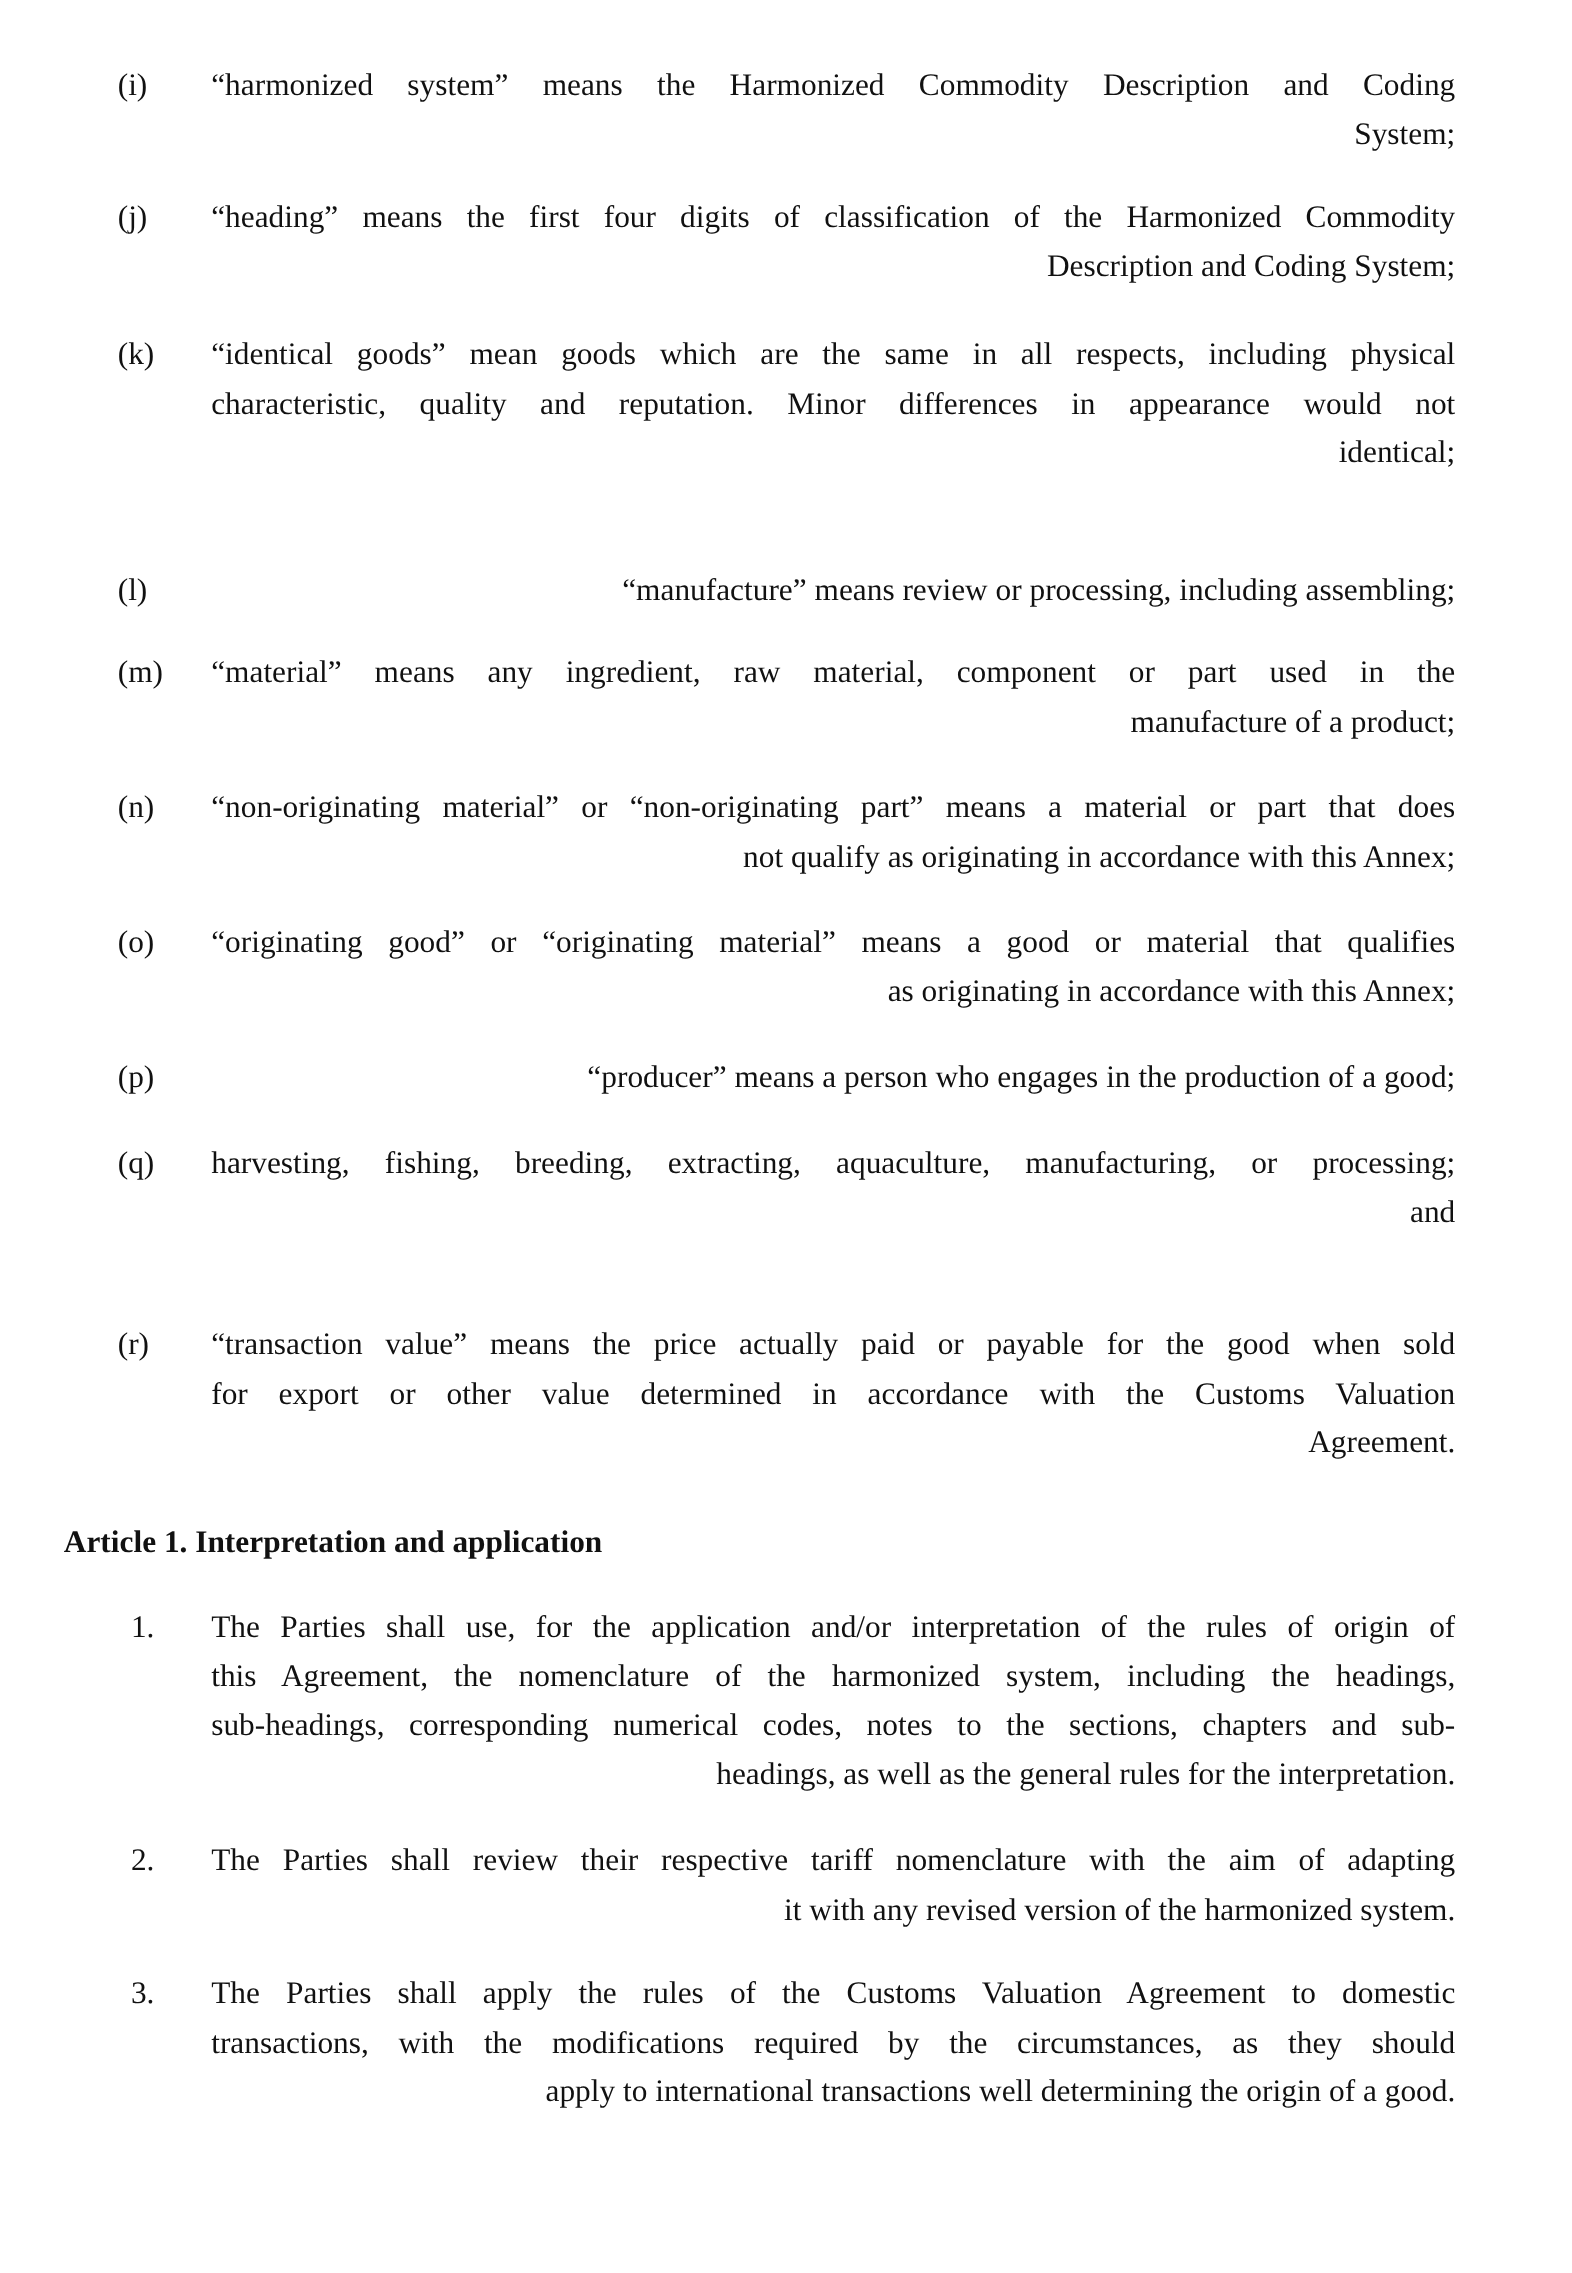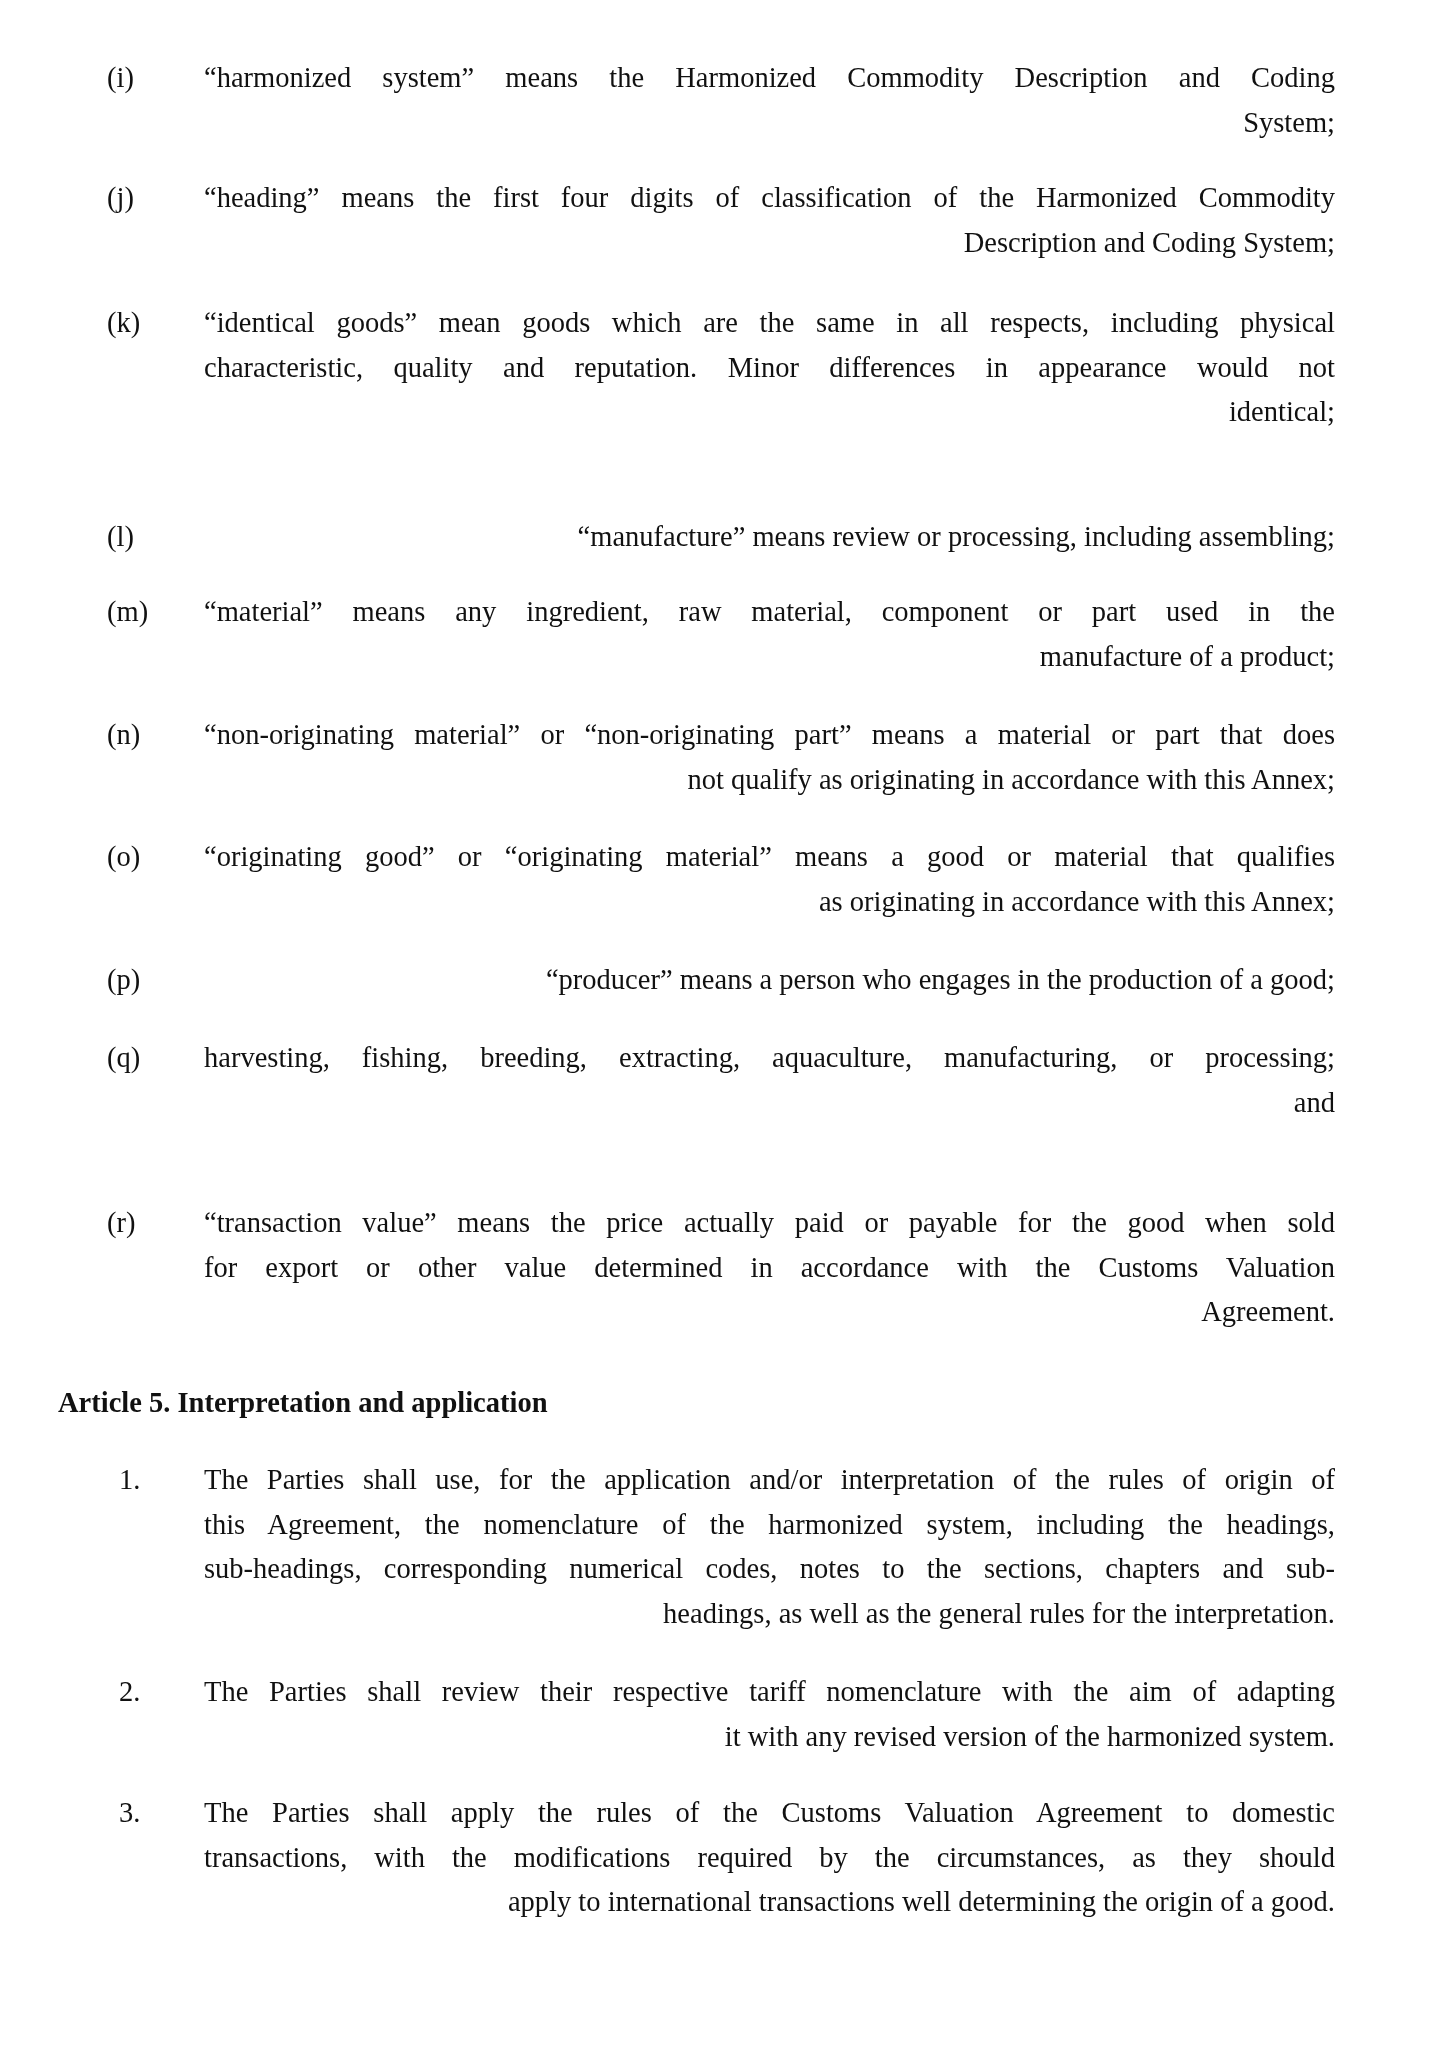--- a/index.html
+++ b/index.html
@@ -2,21 +2,21 @@
 <html><head>
 <meta charset="utf-8">
 <style>
   html, body { margin: 0; padding: 0; background: #ffffff; }
   body { width: 1429px; height: 2066px; position: relative; overflow: hidden;
          font-family: "Liberation Serif", "DejaVu Serif", serif; color: #111111; }
   .para { position: absolute; left: 0; width: 1429px; }
   .label { position: absolute; font-size: 28.5px; line-height: 44.7px; }
   .def .label { left: 107px; }
   .num .label { left: 119px; }
-  .body { position: absolute; left: 204px; width: 1131px; font-size: 28.5px; line-height: 44.7px; }
+  .body { position: absolute; left: 192px; width: 1131px; font-size: 28.5px; line-height: 44.7px; }
   .line { display: block; white-space: nowrap; height: 44.7px; text-align: right; }
   .line.j { text-align: justify; text-align-last: justify; white-space: normal; overflow: hidden; }
   .heading { position: absolute; left: 58px; font-size: 28.5px; font-weight: bold; line-height: 44.7px; }
 </style>
 </head>
 <body>
 
 <div class="para def" style="top:56px">
   <span class="label">(i)</span>
   <div class="body">
@@ -90,21 +90,21 @@
 
 <div class="para def" style="top:1201px">
   <span class="label">(r)</span>
   <div class="body">
     <span class="line j">“transaction value” means the price actually paid or payable for the good when sold</span>
     <span class="line j">for export or other value determined in accordance with the Customs Valuation</span>
     <span class="line">Agreement.</span>
   </div>
 </div>
 
-<div class="heading" style="top:1381px">Article 5. Interpretation and application</div>
+<div class="heading" style="top:1381px">Article 1. Interpretation and application</div>
 
 <div class="para num" style="top:1458px">
   <span class="label">1.</span>
   <div class="body">
     <span class="line j">The Parties shall use, for the application and/or interpretation of the rules of origin of</span>
     <span class="line j">this Agreement, the nomenclature of the harmonized system, including the headings,</span>
     <span class="line j">sub-headings, corresponding numerical codes, notes to the sections, chapters and sub-</span>
     <span class="line">headings, as well as the general rules for the interpretation.</span>
   </div>
 </div>

